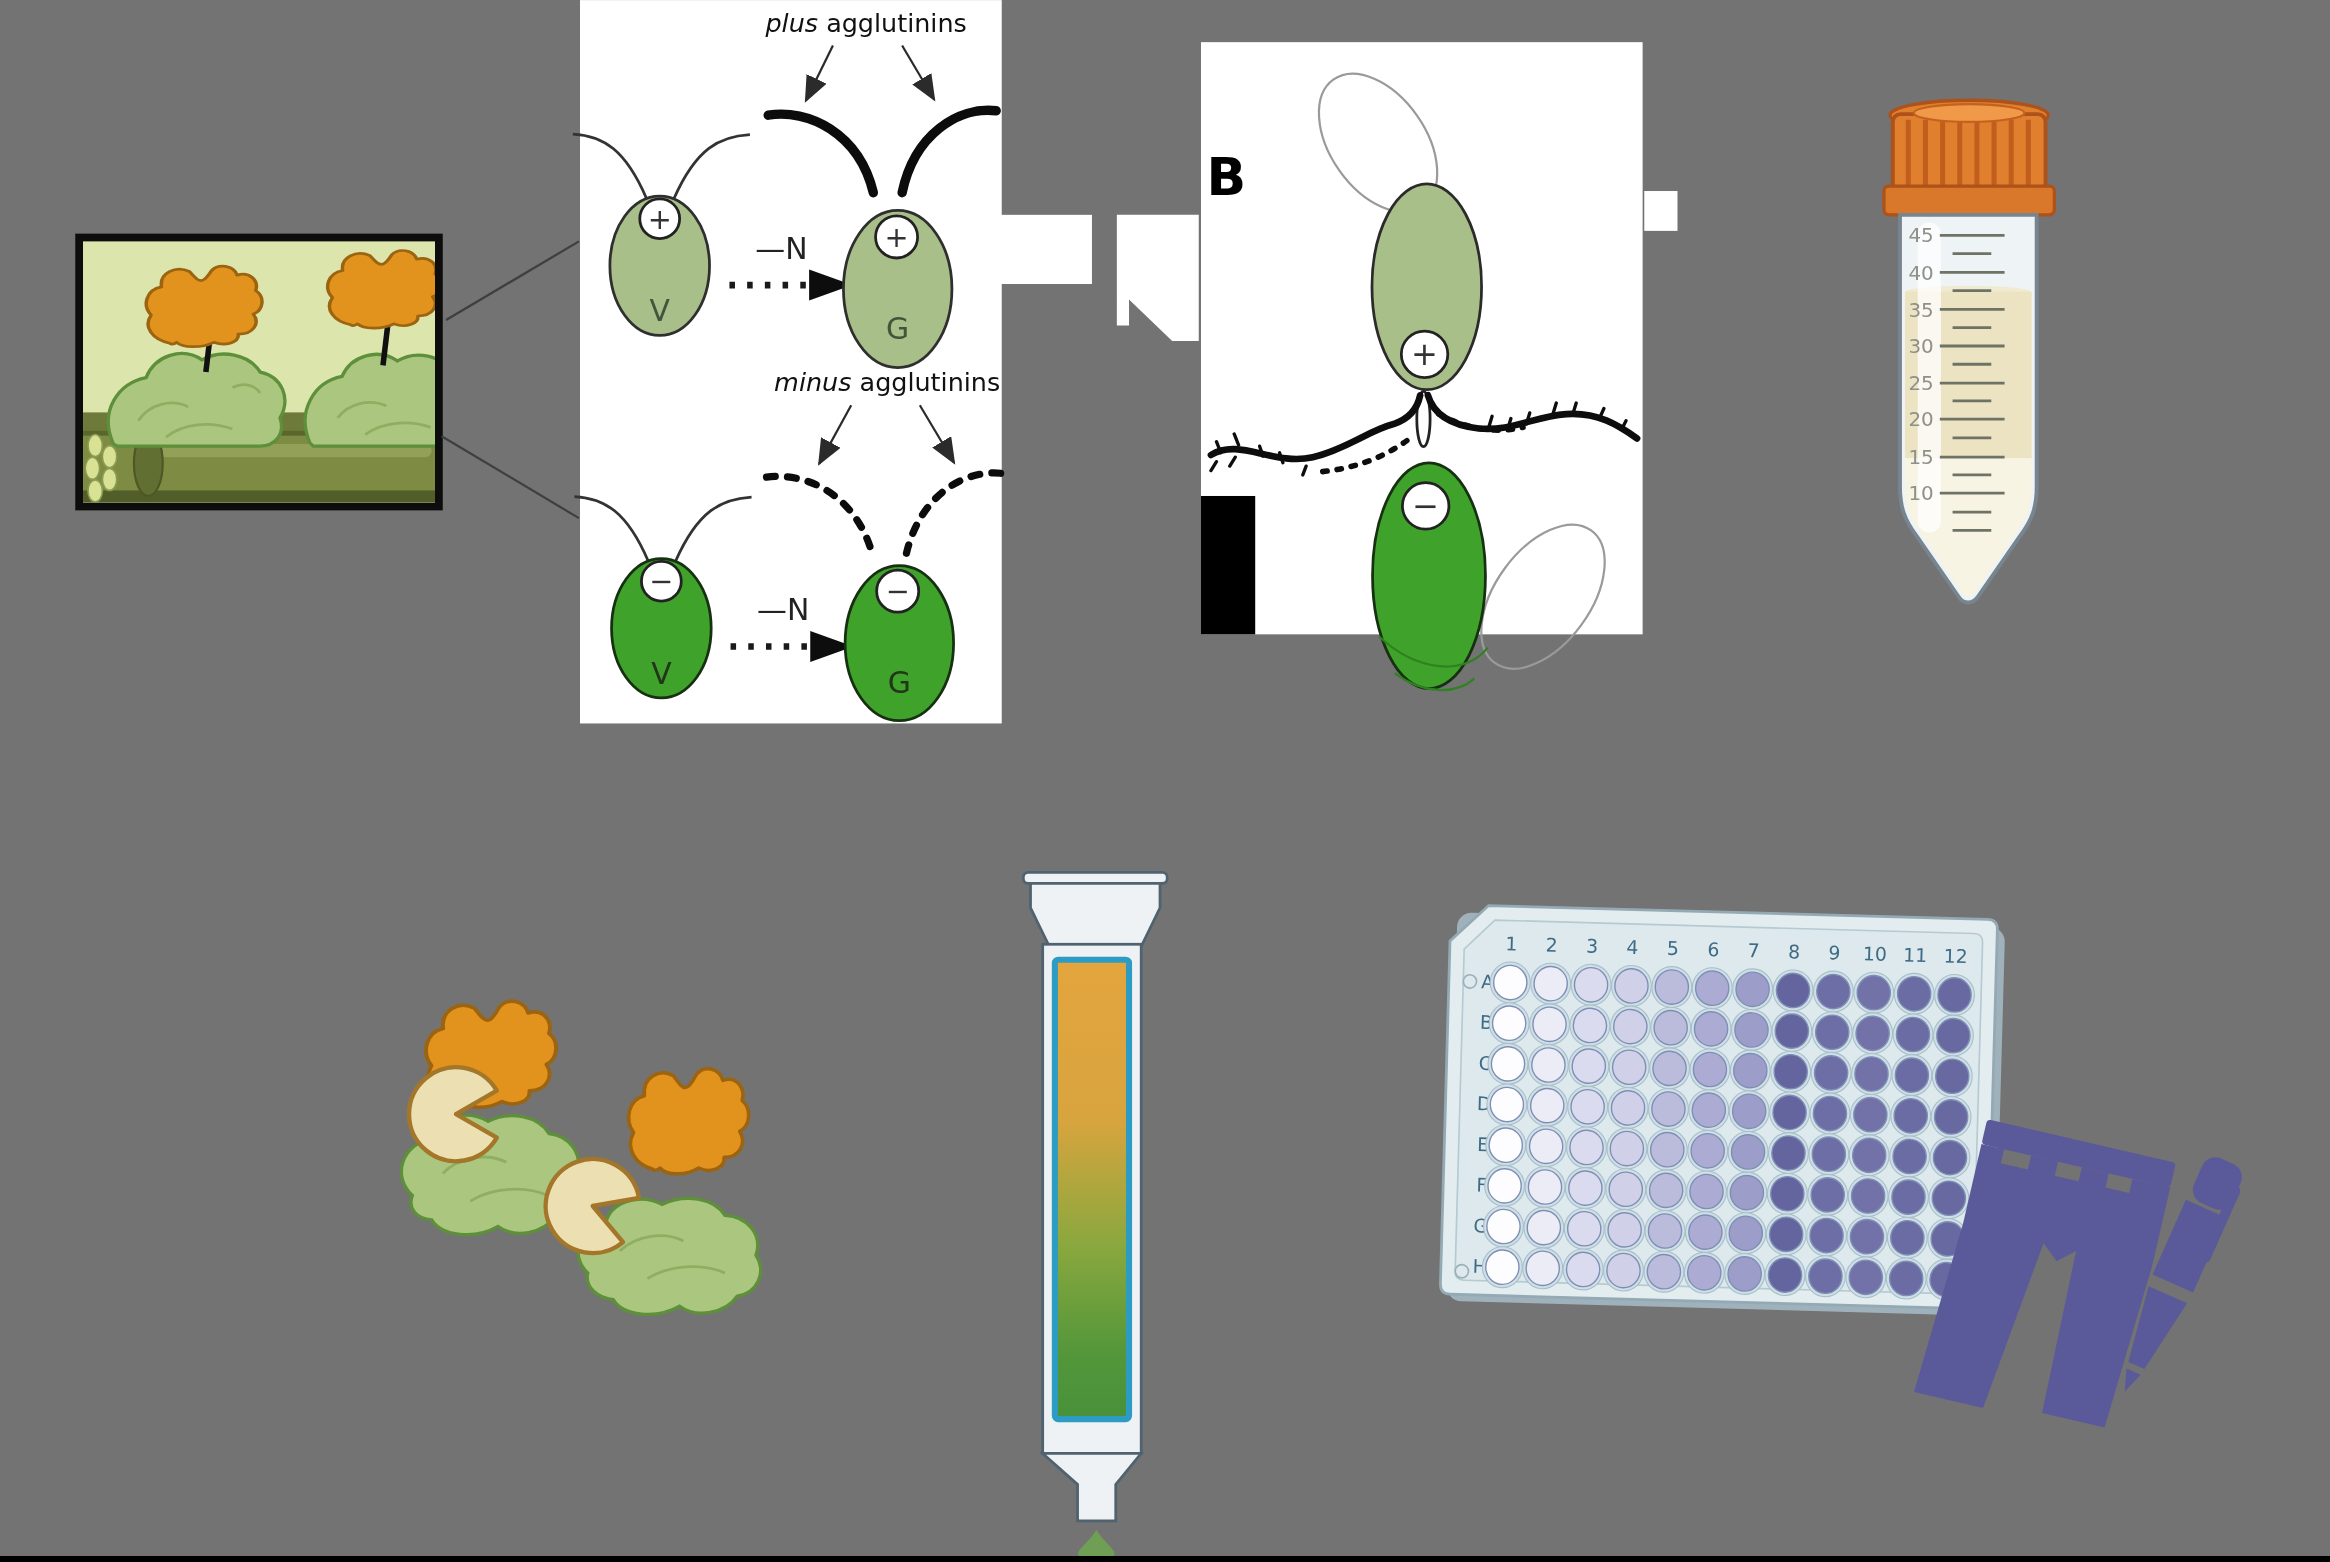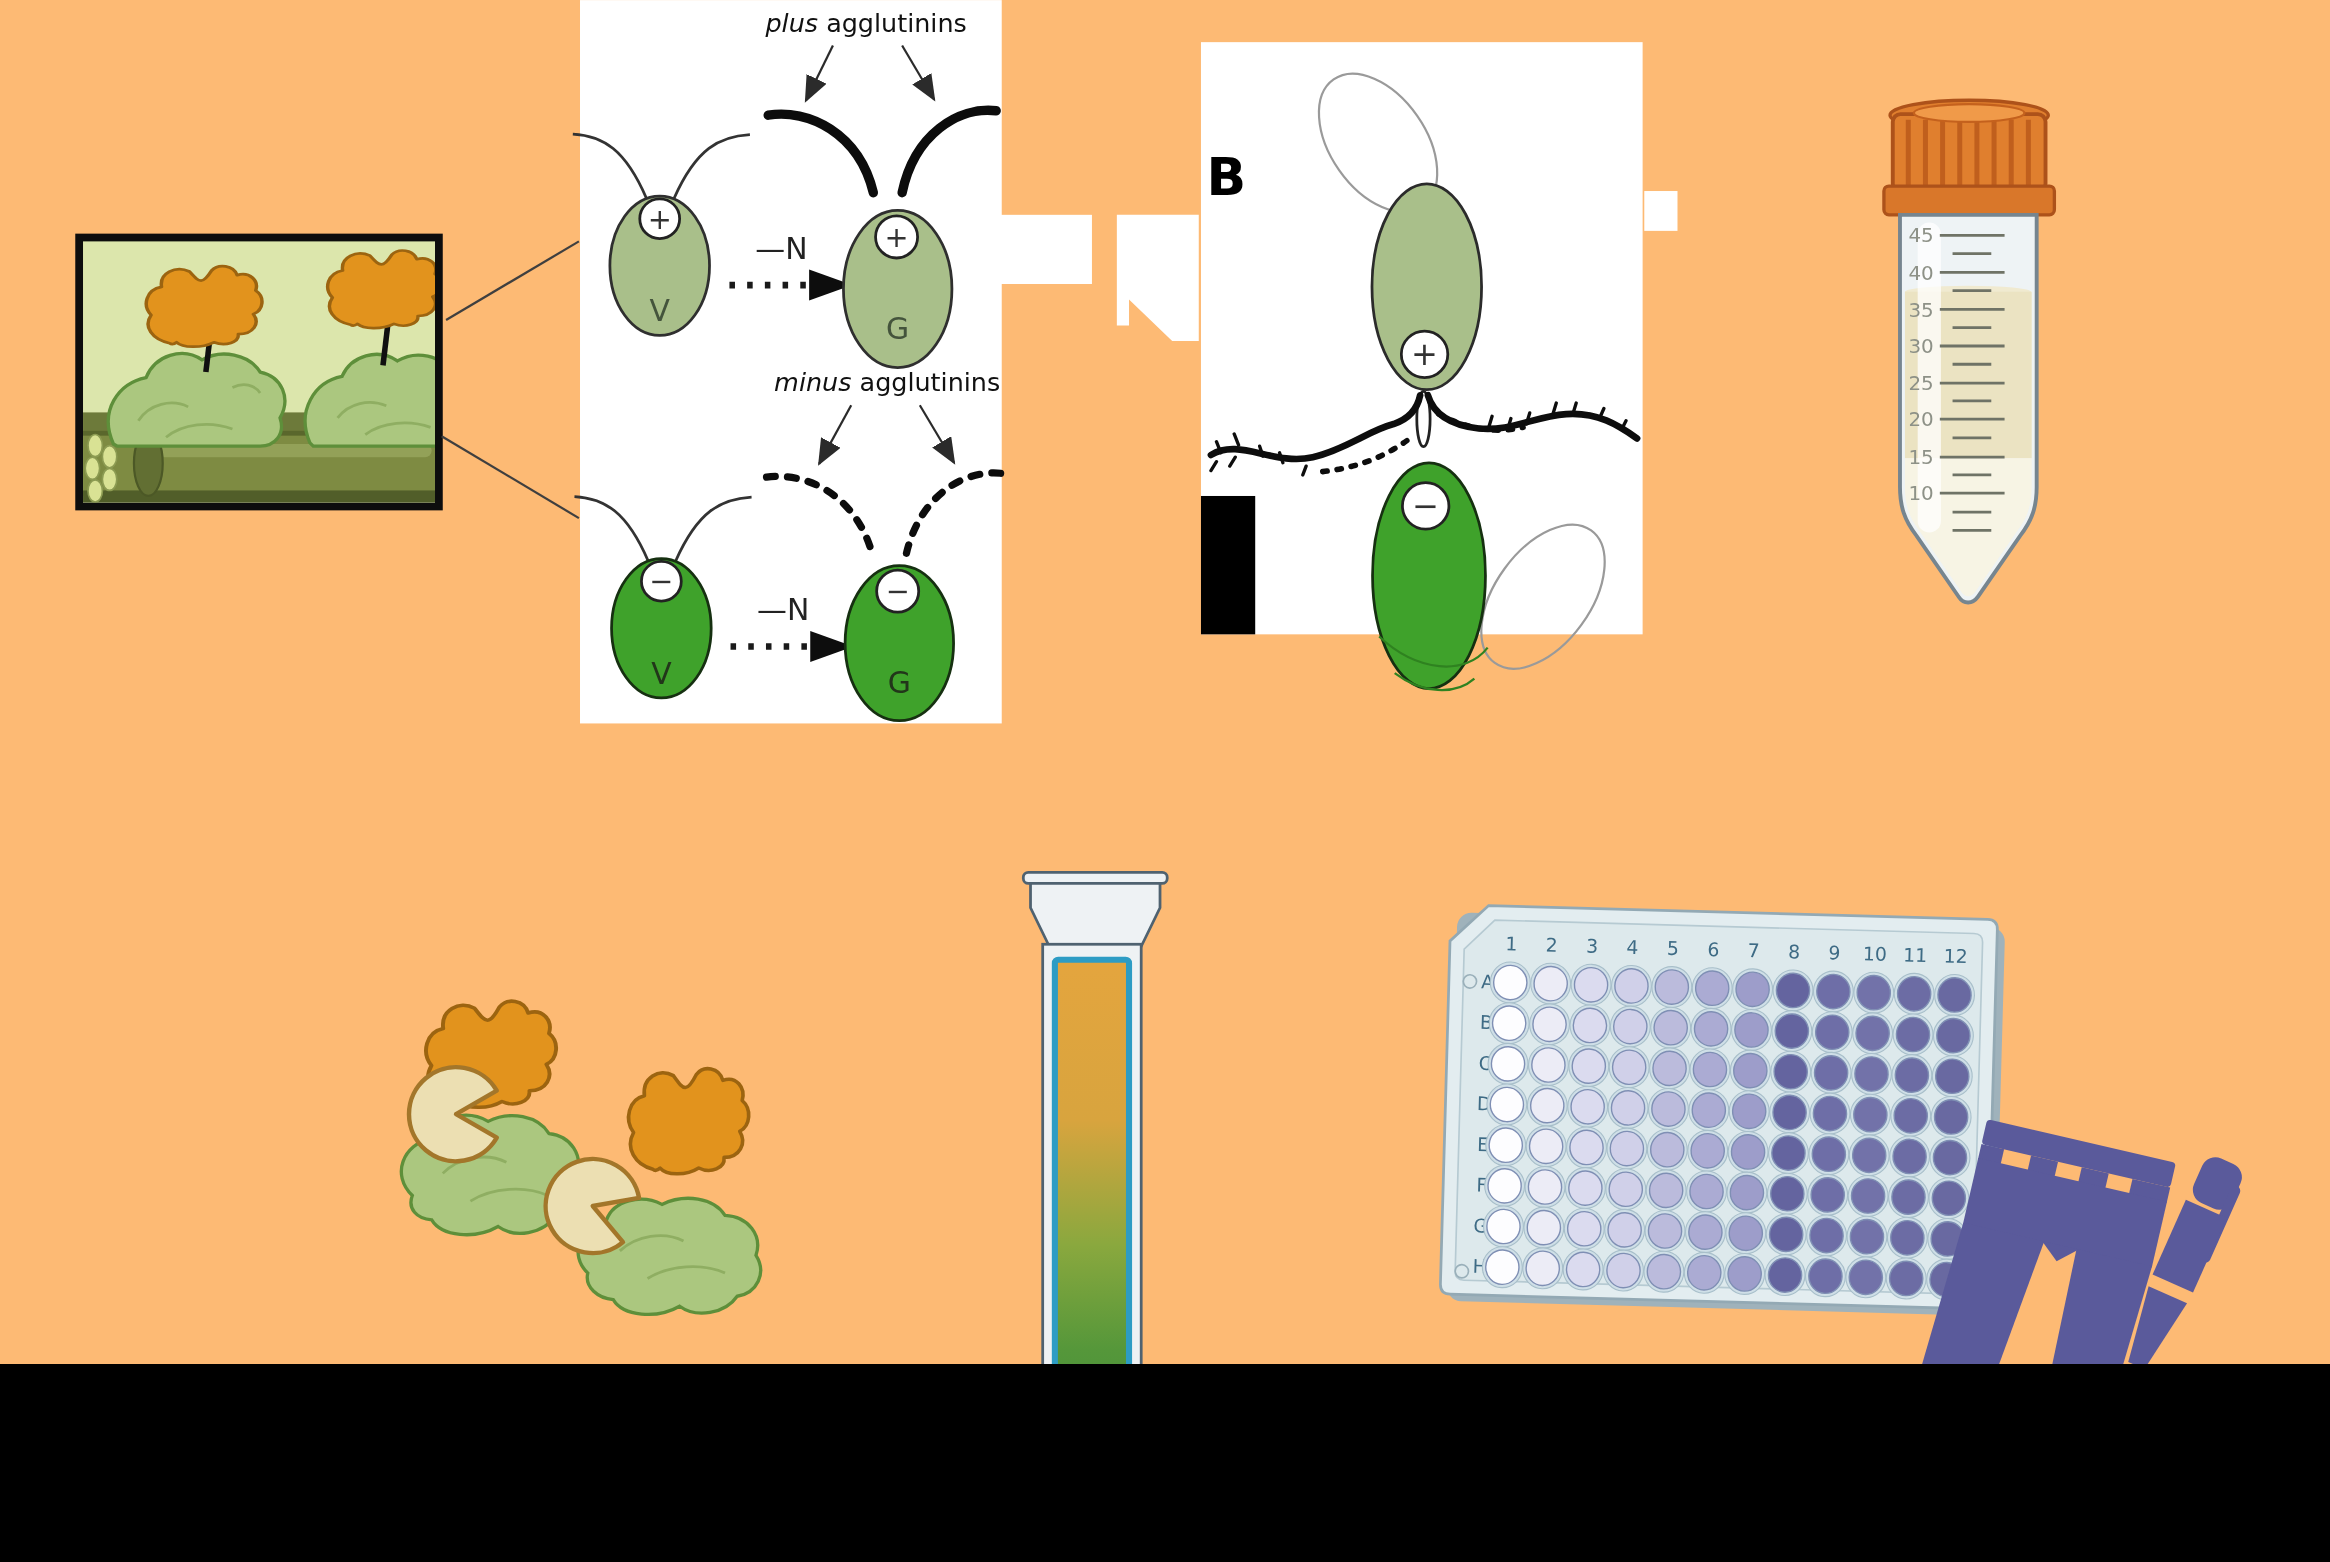--- a/index.html
+++ b/index.html
@@ -1,16 +1,16 @@
 <!DOCTYPE html>
 <html style="font-size:8.9px"><head>
 <meta charset="utf-8">
 <style>
   html,body { margin:0; padding:0; background:#000; }
-  .stage { position:relative; width:2330px; height:1364px; background:#fdba74; overflow:hidden; }
+  .stage { position:relative; width:2330px; height:1556px; background:#737373; overflow:hidden; }
   svg { display:block; }
   text { font-family:"DejaVu Sans","Liberation Sans",sans-serif; }
 </style>
 </head>
 <body>
 
 <div class="stage">
 <svg width="2330" height="1562" viewBox="0 0 4210 2822" xmlns="http://www.w3.org/2000/svg">
   <defs>
     <linearGradient id="gelGrad" x1="0" y1="0" x2="0" y2="1">

